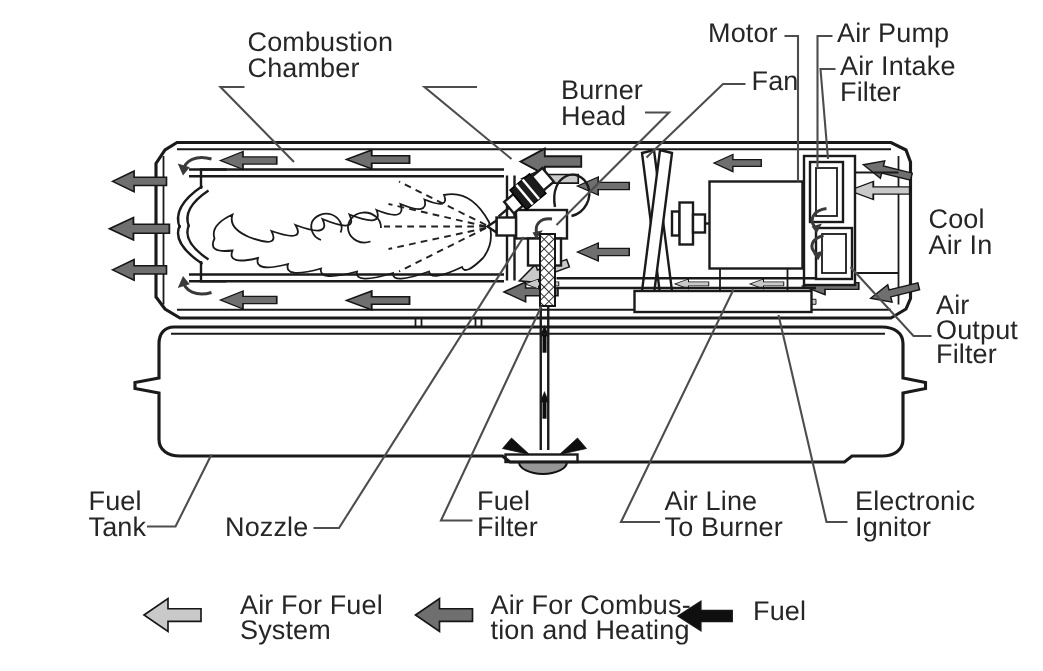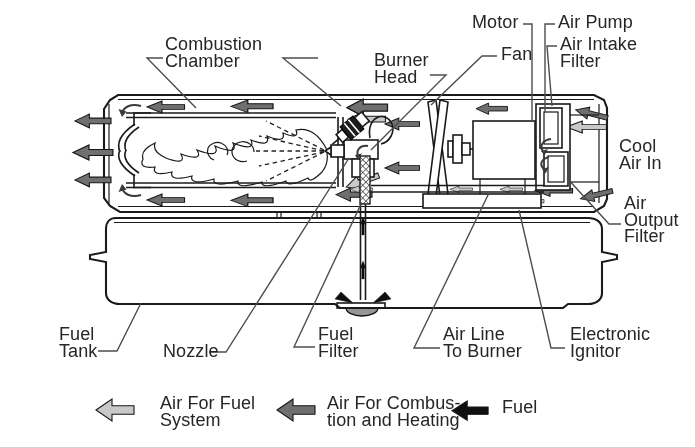--- a/index.html
+++ b/index.html
@@ -202,37 +202,37 @@
     <polyline class="leader" points="565,348 551,348 519,210"></polyline>
   </g>
 
   <g>
     <use xlink:href="#legarr" href="#legarr" class="a-outline" transform="translate(96,399)" fill="#c9c9c9"></use>
     <use xlink:href="#legarr" href="#legarr" class="a-outline" transform="translate(277,399)" fill="#6f6f6f"></use>
     <use xlink:href="#legarr" href="#legarr" class="a-outline" transform="translate(452,401) scale(0.95,0.88)" fill="#0f0f0f"></use>
   </g>
 </svg>
 
-<div class="lbl" style="left:165px;top:36px">Combustion
+<div class="lbl" style="left:165px;top:20px">Combustion
 Chamber</div>
 <div class="lbl" style="left:374px;top:52px">Burner
 Head</div>
 <div class="lbl" style="left:472px;top:14px">Motor</div>
 <div class="lbl" style="left:501px;top:46px">Fan</div>
 <div class="lbl" style="left:558px;top:14px">Air Pump</div>
 <div class="lbl" style="left:560px;top:36px">Air Intake
 Filter</div>
 <div class="lbl" style="left:619px;top:138px">Cool
 Air In</div>
 <div class="lbl" style="left:624px;top:195px">Air
 Output
 Filter</div>
 <div class="lbl" style="left:59px;top:326px">Fuel
 Tank</div>
-<div class="lbl" style="left:163px;top:343px">Nozzle</div>
+<div class="lbl" style="left:150px;top:343px">Nozzle</div>
 <div class="lbl" style="left:318px;top:326px">Fuel
 Filter</div>
 <div class="lbl" style="left:570px;top:326px">Electronic
 Ignitor</div>
 <div class="lbl" style="left:443px;top:326px">Air Line
 To Burner</div>
 
 <div>
   <div class="lbl" style="left:160px;top:395px">Air For Fuel
 System</div>

